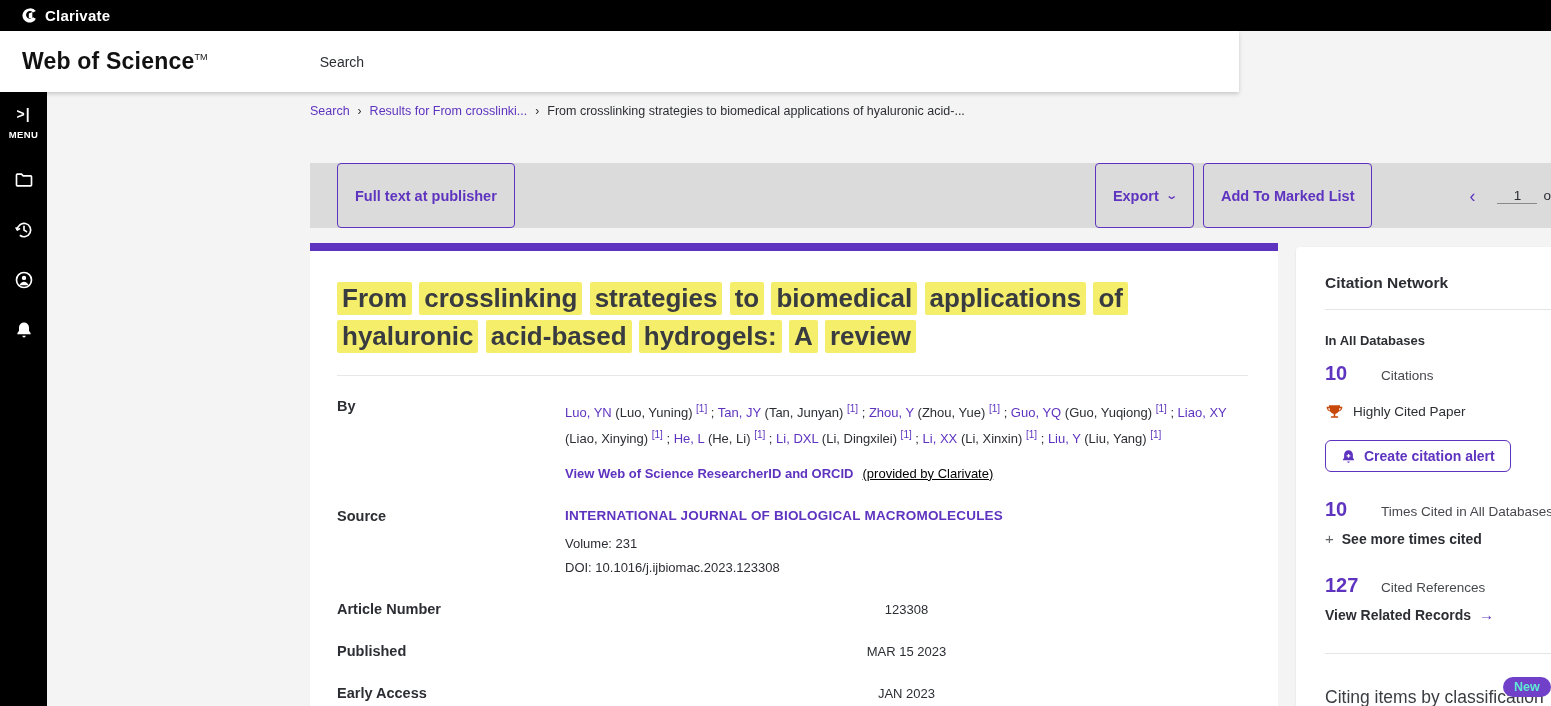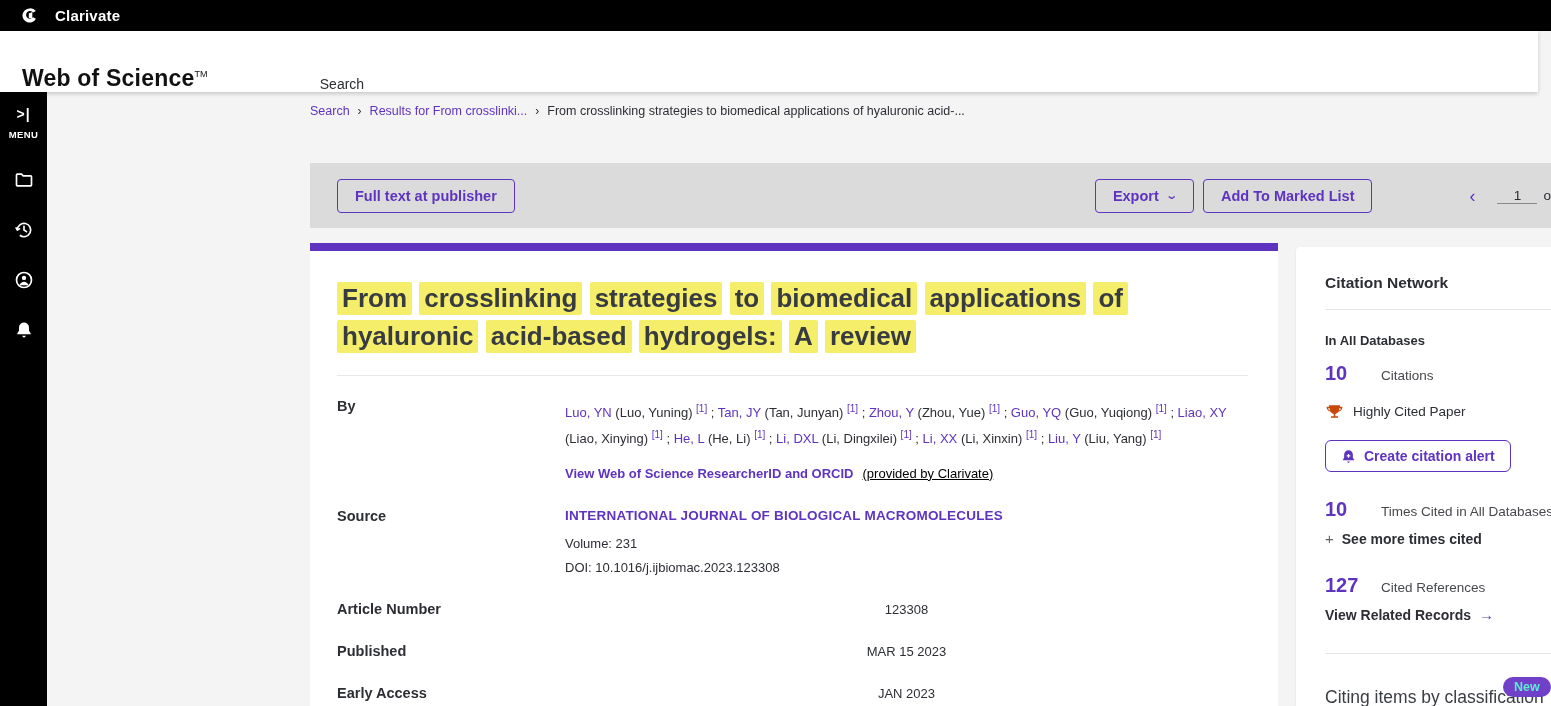--- a/index.html
+++ b/index.html
@@ -1,45 +1,45 @@
 <!DOCTYPE html>
 <html><head>
 <meta charset="utf-8">
 <style>
   * { margin:0; padding:0; box-sizing:border-box; }
   html,body { width:1551px; height:706px; overflow:hidden; }
   body { font-family:"Liberation Sans","DejaVu Sans",sans-serif; background:#f4f4f4; color:#2c2e34; position:relative; }
 
   
   .topbar { position:absolute; left:0; top:0; width:1551px; height:31px; background:#000; display:flex; align-items:center; padding-left:21px; }
-  .topbar .logo { display:flex; align-items:center; gap:17px; color:#fff; }
+  .topbar .logo { display:flex; align-items:center; gap:7px; color:#fff; }
   .topbar .logo-mark { width:17px; height:17px; }
   .topbar .logo-text { font-size:15px; font-weight:700; letter-spacing:.2px; }
 
   
-  .app-header { position:absolute; left:0; top:31px; width:1538px; height:61px; background:#fff; box-shadow:0 2px 4px rgba(0,0,0,.18); z-index:5; display:flex; align-items:flex-end; }
+  .app-header { position:absolute; left:0; top:31px; width:1239px; height:61px; background:#fff; box-shadow:0 2px 4px rgba(0,0,0,.18); z-index:5; display:flex; align-items:center; }
   .brand { margin-left:22px; font-size:23px; font-weight:800; letter-spacing:.2px; color:#111; }
   .brand sup { font-size:9px; font-weight:400; vertical-align:super; }
   .header-nav { margin-left:112px; font-size:14px; color:#2c2e34; cursor:pointer; }
 
   
   .side-rail { position:absolute; left:0; top:92px; width:47px; height:614px; background:#000; color:#fff; display:flex; flex-direction:column; align-items:center; padding-top:14px; }
   .rail-expand { font-size:14px; font-weight:700; letter-spacing:1px; }
   .rail-menu-label { font-size:9.5px; font-weight:700; margin-top:7px; letter-spacing:.4px; }
   .rail-icon { margin-top:30px; width:20px; height:20px; cursor:pointer; }
   .rail-icon svg { width:20px; height:20px; display:block; }
 
   
   .breadcrumb { position:absolute; left:310px; top:104px; font-size:12.5px; display:flex; align-items:center; gap:8px; white-space:nowrap; }
   .bc-link { color:#5e33bf; cursor:pointer; }
   .bc-current { color:#2c2e34; }
   .bc-sep { color:#2c2e34; font-size:12px; }
 
   
-  .toolbar { position:absolute; left:310px; top:163px; width:1241px; height:65px; background:#dbdbdb; display:flex; align-items:center; padding:0 0 0 27px; }
+  .toolbar { position:absolute; left:310px; top:163px; width:1241px; height:65px; background:#dbdbdb; display:flex; padding:0 0 0 27px; }
   .btn { border:1px solid #5e33bf; color:#5e33bf; background:transparent; border-radius:4px; font-size:14.5px; font-weight:600; padding:8px 17px; cursor:pointer; font-family:inherit; display:flex; align-items:center; gap:8px; white-space:nowrap; }
   .toolbar .spacer { flex:1; }
   .toolbar .btn + .btn { margin-left:9px; }
   .chev-down { font-size:11px; transform:scaleX(1.4); display:inline-block; }
   .pager { display:flex; align-items:center; margin-left:97px; }
   .pager-prev { color:#5e33bf; font-size:18px; cursor:pointer; line-height:1; }
   .pager-input { width:40px; margin-left:22px; border:none; border-bottom:1px solid #8a8a8a; background:transparent; text-align:center; font-size:13.5px; color:#2c2e34; font-family:inherit; }
   .pager-suffix { margin-left:6px; font-size:13.5px; color:#2c2e34; }
 
   

